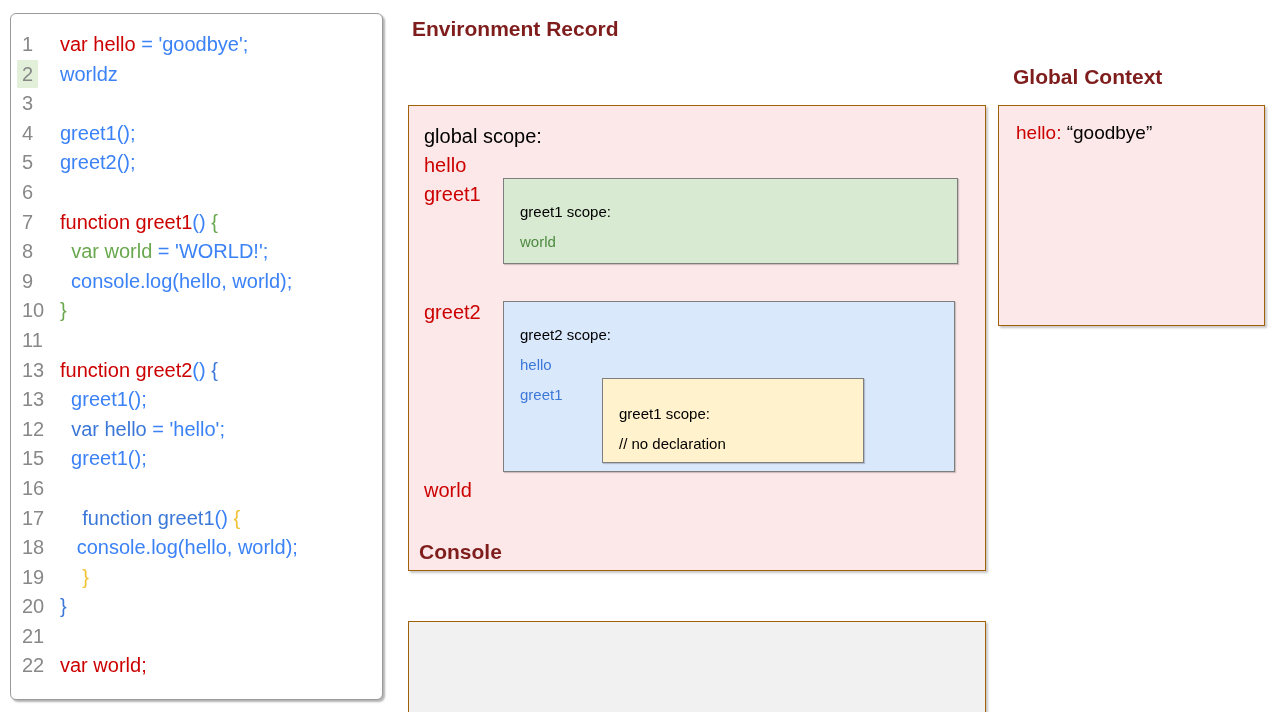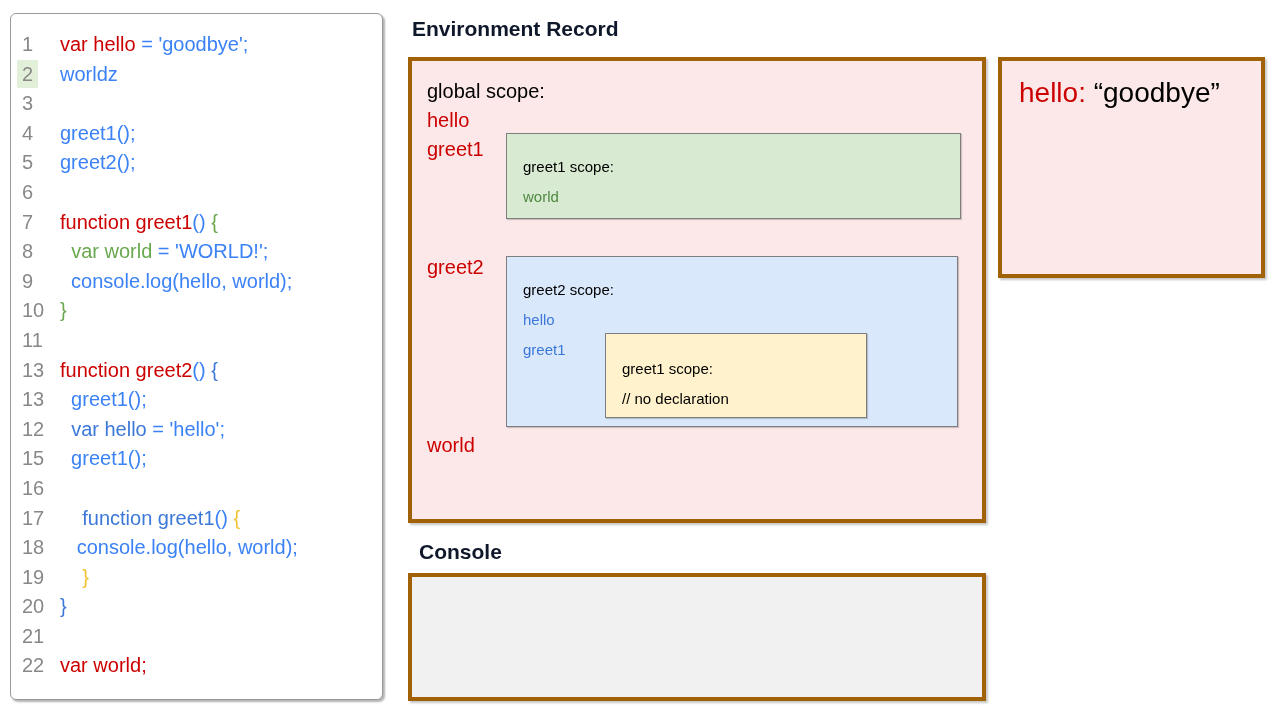--- a/index.html
+++ b/index.html
@@ -48,31 +48,32 @@
   .c-r { color:#cc0000; }
   .c-g { color:#6aa84f; }
   .c-b { color:#3c78d8; }
   .c-y { color:#f1c232; }
 
   
   .section-title {
     position:absolute;
     font-size:21px;
     font-weight:bold;
-    color:#0f172a;
+    color:#7f1d1d;
   }
   #title-env    { left:412px;  top:17px; }
   #title-global { left:1013px; top:17px;margin-top:48px; }
   #title-console{ left:419px;  top:540px; }
 
   
   .box {
     position:absolute;
-    border:4px solid #a16207;
+    border:1px solid #a16207;
     box-shadow:2px 2px 2px rgba(0,0,0,0.22);
+    margin-top:48px;
   }
   #env-box {
     left:408px; top:57px; width:578px; height:466px;
     background:#fce8e8;
   }
   #global-box {
     left:998px; top:57px; width:267px; height:221px;
     background:#fce8e8;
   }
   #console-box {
@@ -119,21 +120,21 @@
   #inner-greet1-scope-box {
     left:98px; top:76px; width:262px; height:85px;
     background:#fff2cc;
     padding:20px 16px 0 16px;
     box-shadow:1px 1px 1px rgba(0,0,0,0.18);
   }
 
   
   #global-entry {
     position:absolute; left:17px; top:16px;
-    font-size:28px;
+    font-size:19px;
   }
 </style>
 </head>
 <body>
 
 <div class="code-panel">
   <div>
       <div class="code-line"><span class="ln"><span class="num">1</span></span><span class="code-text"><span class="c-r">var hello</span><span class="c-k"> = 'goodbye';</span></span></div>
       <div class="code-line"><span class="ln"><span class="num hl">2</span></span><span class="code-text"><span class="c-k">worldz</span></span></div>
       <div class="code-line"><span class="ln"><span class="num">3</span></span><span class="code-text"></span></div>

